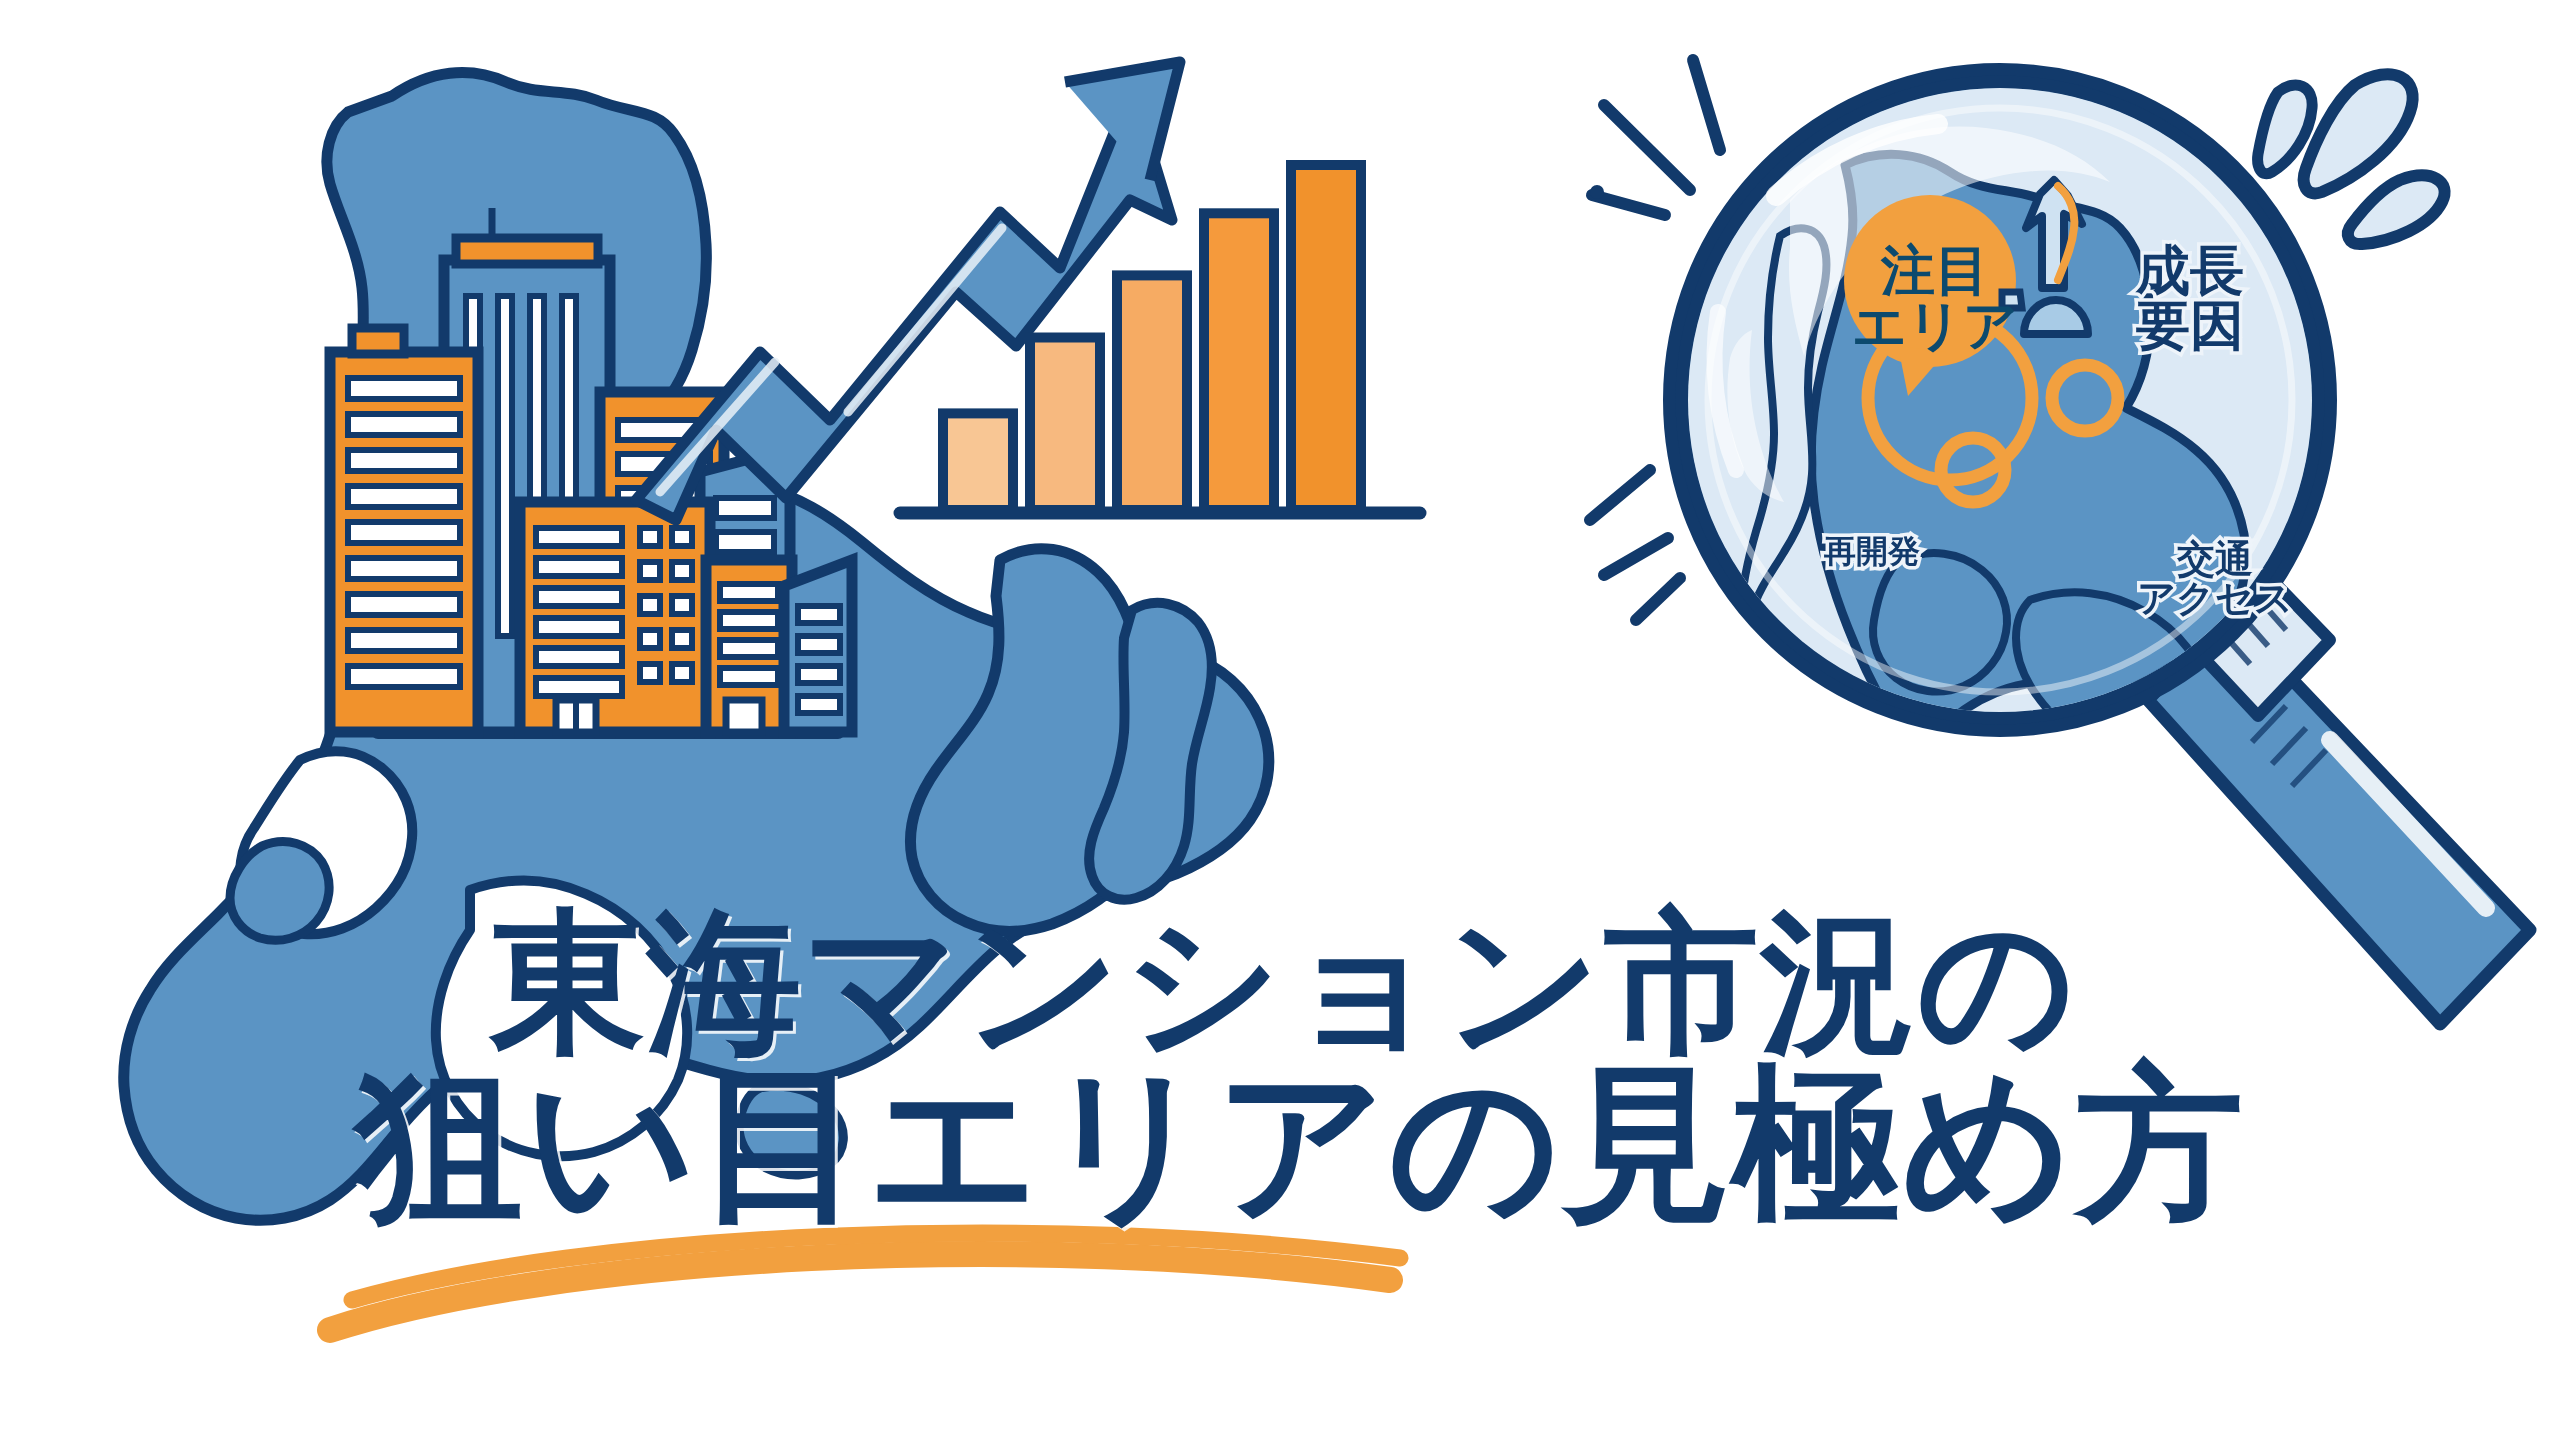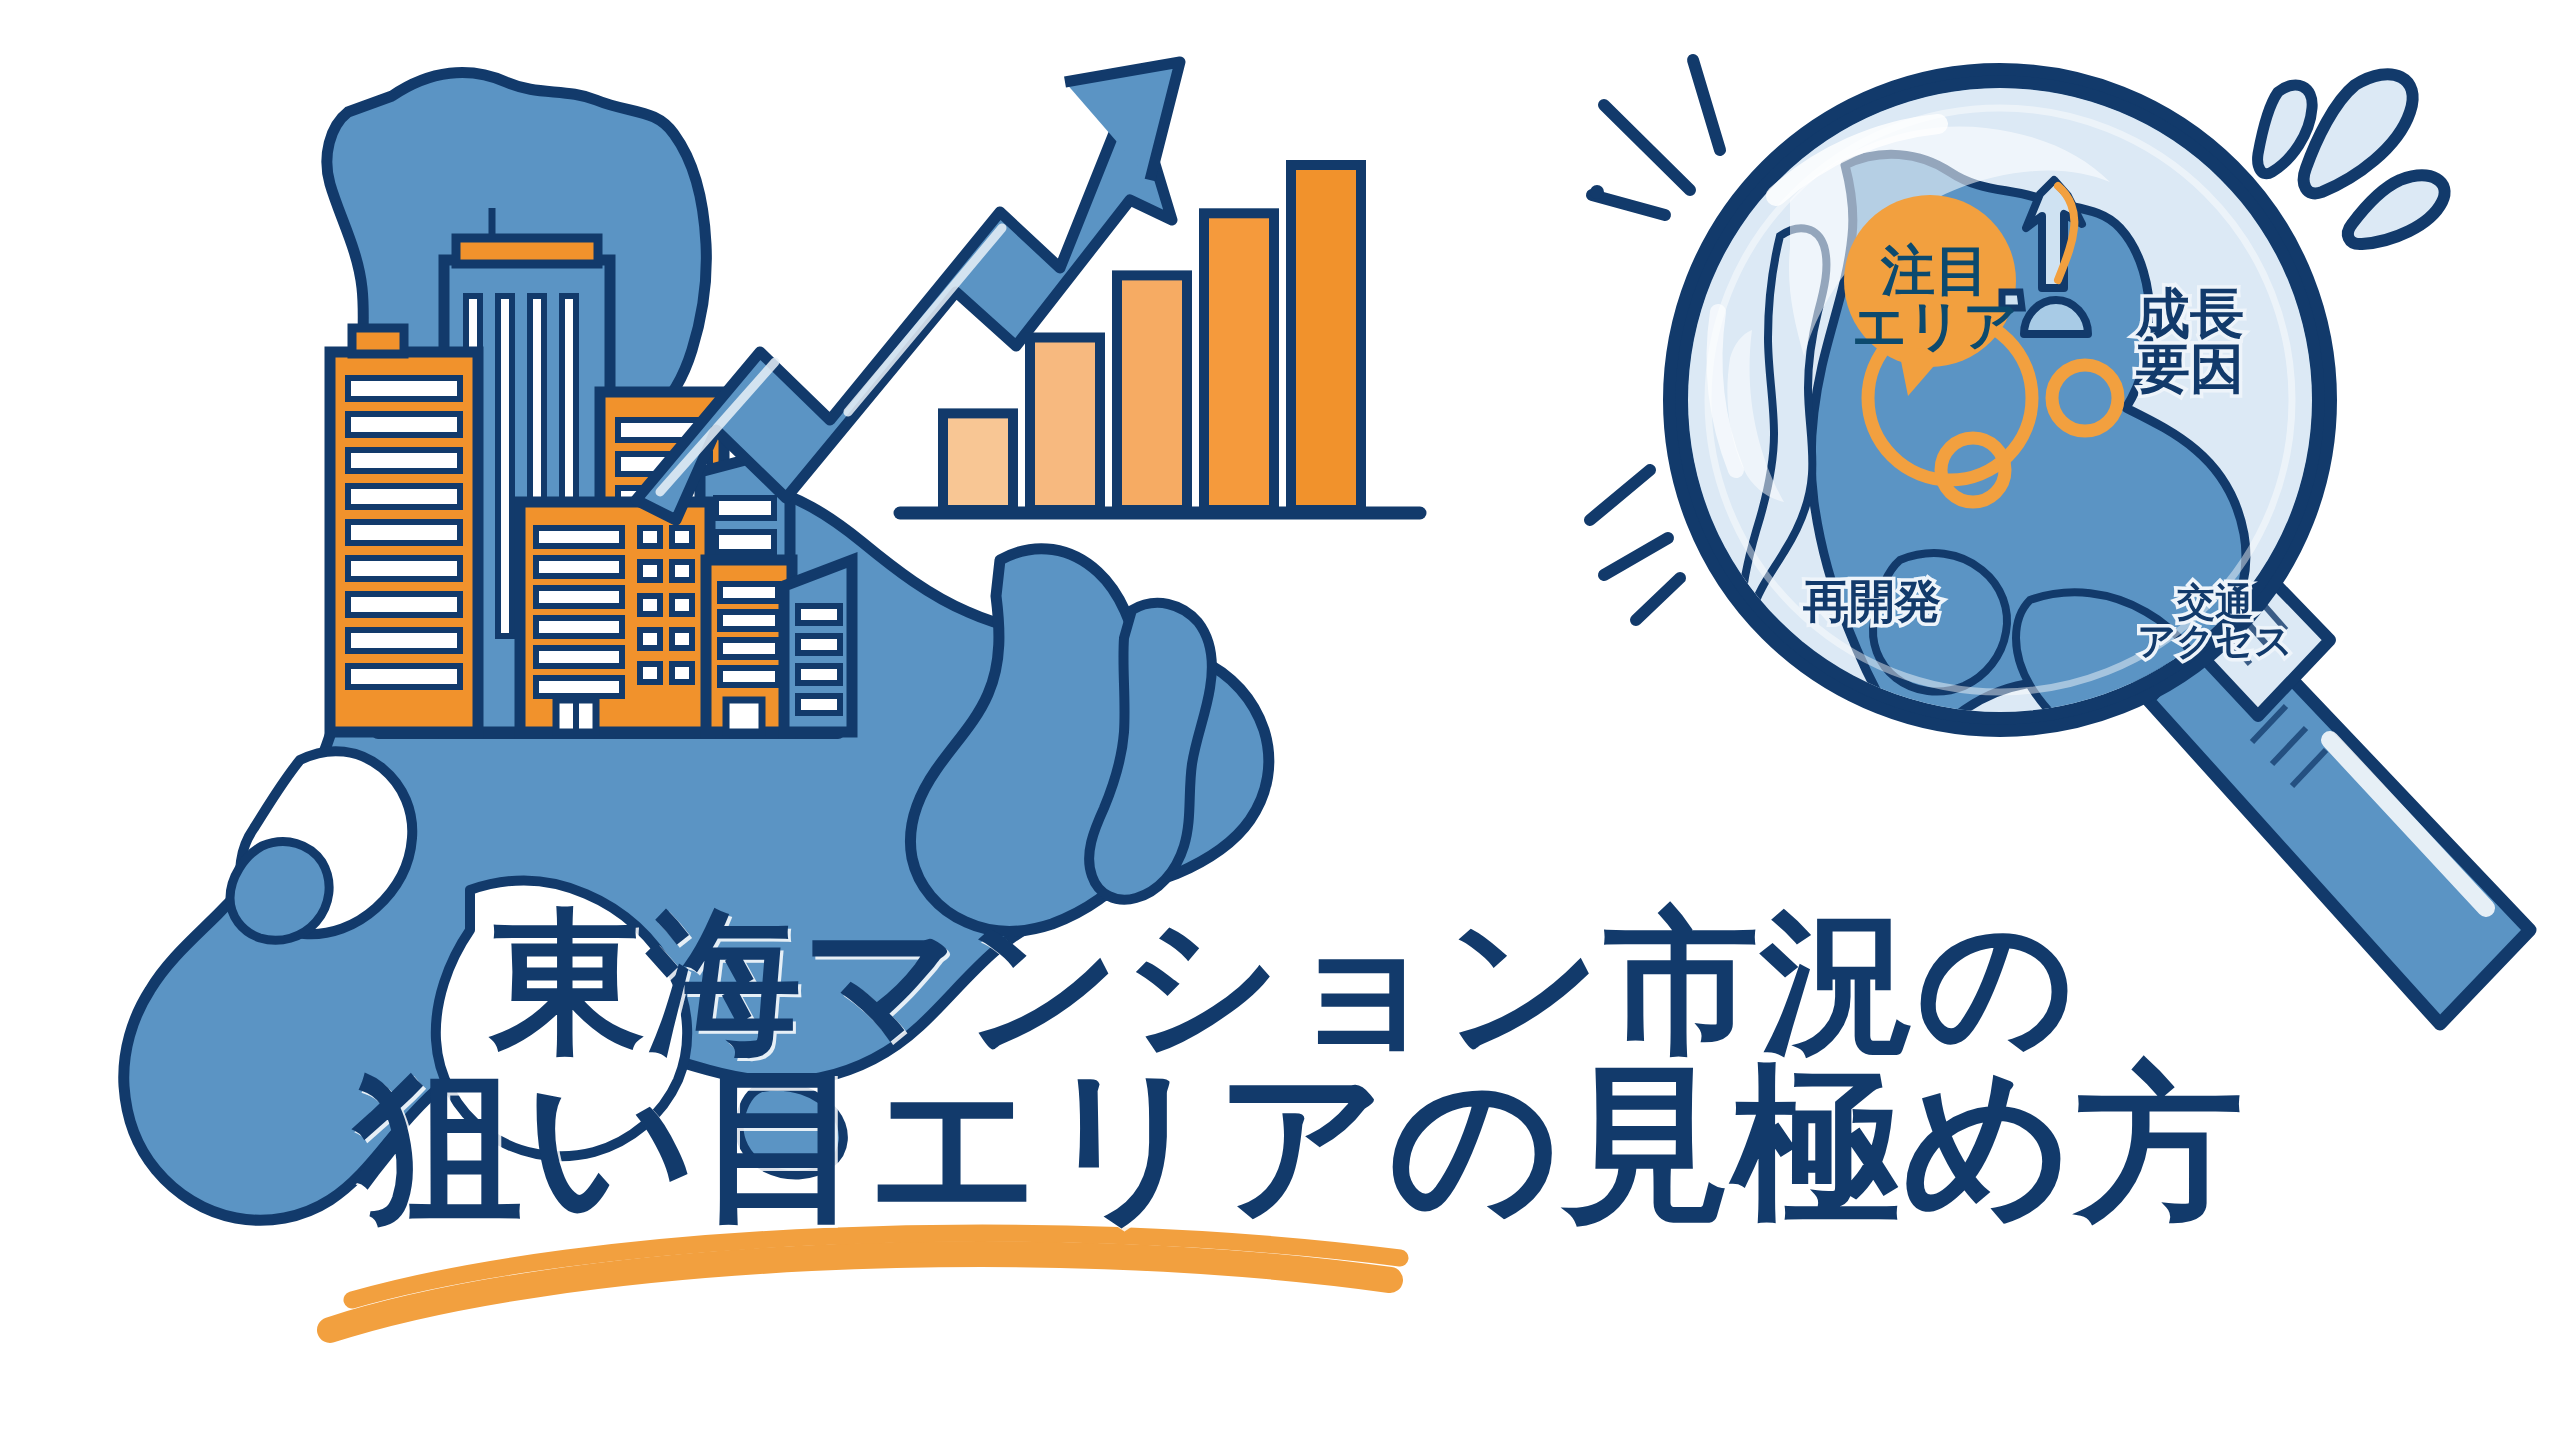--- a/index.html
+++ b/index.html
@@ -26,25 +26,24 @@
     font-family:"DejaVu Sans","Liberation Sans",sans-serif;
     font-weight:bold;
     color:#123a6b;
     white-space:nowrap;
     text-align:center;
     line-height:1.02em;
   }
   .mlabel.outlined{
     -webkit-text-stroke:7px #eef4fa;
     paint-order:stroke fill;
-    margin-top:43px;
   }
   #lbl-chumoku{left:1840px;top:243px;font-size:54px;color:#0c4a6e;text-align:center;width:190px;}
   #lbl-seicho{left:2100px;top:243px;font-size:54px;width:180px;}
-  #lbl-saikaihatsu{left:1772px;top:535px;font-size:46px;width:200px;}
+  #lbl-saikaihatsu{left:1772px;top:535px;font-size:32px;width:200px;}
   #lbl-kotsu{left:2090px;top:540px;font-size:38px;width:250px;}
 </style>
 </head>
 <body>
 
 <div id="stage">
 
   <svg id="art" viewBox="0 0 2560 1429" xmlns="http://www.w3.org/2000/svg">
     <defs>
       <clipPath id="lensClip">

